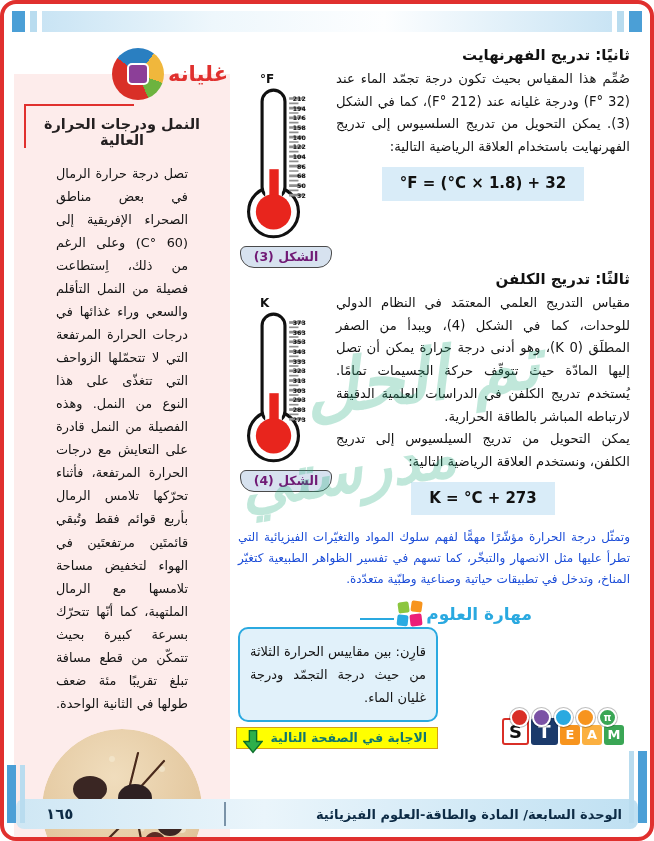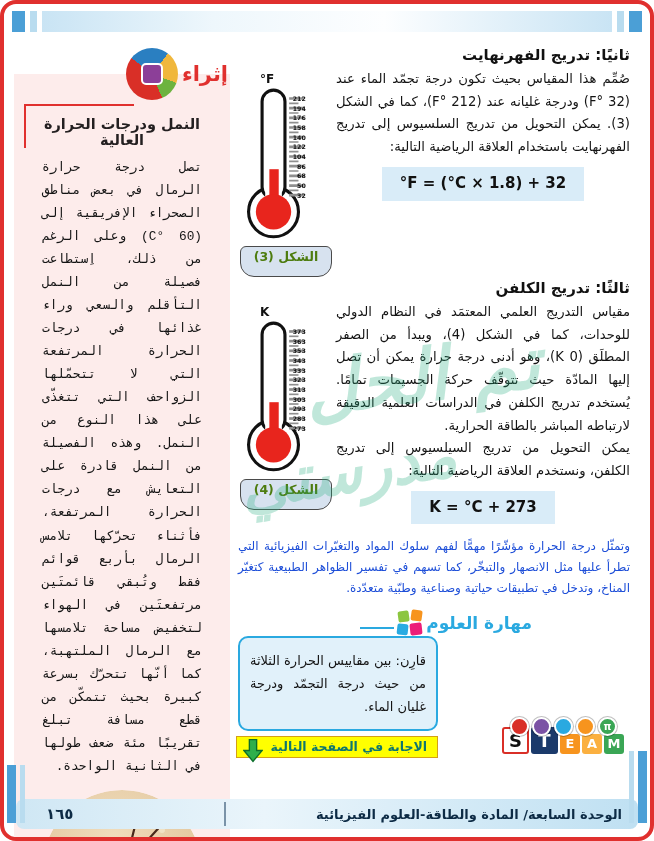--- a/index.html
+++ b/index.html
@@ -25,38 +25,38 @@
   .sect-row  { display:flex; gap:2px; }
   .sect-text { flex:1; font-size:13.2px; line-height:1.72; text-align:justify; color:#141414; }
   .formula   { direction:ltr; background:#d9ecf8; width:max-content; margin:8px auto 10px;
                padding:4px 18px; font-size:15px; font-weight:bold; color:#111; }
 
   
   .thermo-col { width:96px; flex:none; display:flex; flex-direction:column; align-items:center; padding-top:4px; }
   .thermo-unit{ width:92px; padding-left:20px; font-weight:bold; font-size:12px; color:#111; direction:ltr; }
   .thermo-svg { width:92px; height:156px; }
   .fig-tab { background:#d7e2ef; border:1.6px solid #4a4a4a; border-radius:6px 6px 14px 14px;
-             padding:2px 13px 12px; font-weight:bold; font-size:12.5px; color:#4d7c0f; margin-top:4px; white-space:nowrap; }
+             padding:2px 13px 3px; font-weight:bold; font-size:12.5px; color:#701a75; margin-top:4px; white-space:nowrap; }
 
   
   .enrich-header { position:relative; z-index:3; display:flex; direction:rtl; align-items:center;
                    gap:4px; padding-right:2px; height:56px; }
   .enrich-title { color:#e0302e; font-weight:bold; font-size:21px; }
   .enrich-icon { width:52px; height:52px; border-radius:50%; position:relative; flex:none;
       background:conic-gradient(from 200deg,#d92f27 0 30%,#2a7fc1 30% 55%,#f0b73c 55% 75%,#6db33f 75% 88%,#d92f27 88% 100%); }
   .enrich-icon::after { content:''; position:absolute; inset:15px; background:#8c3f98;
       border-radius:5px; border:2px solid #fff; }
   .enrich-box { position:relative; background:#fdeceb; margin-top:-28px; padding:42px 28px 16px; min-height:640px; }
   .enrich-corner-tl { position:absolute; top:30px; left:10px; width:110px; height:44px; z-index:2;
       border-top:2.5px solid #e0302e; border-left:2.5px solid #e0302e; }
   .enrich-corner-br, .enrich-corner-br::after { position:absolute; border-bottom:2.5px solid #e0302e; border-right:2.5px solid #e0302e; }
   .enrich-corner-br { bottom:8px; right:5px; width:86px; height:48px; }
   .enrich-corner-br::after { content:''; bottom:5px; right:5px; width:70px; height:36px; }
   .enrich-heading { font-size:14.5px; font-weight:bold; color:#231f20; text-align:center; margin:0 0 8px; }
-  .enrich-body { font-size:12.8px; line-height:1.8; text-align:justify; color:#141414; margin:0;font-family:Liberation Mono, monospace; }
+  .enrich-body { font-size:12.8px; line-height:1.8; text-align:justify; color:#141414; margin:14px; }
   .ant-photo { width:160px; height:160px; border-radius:50%; overflow:hidden; margin:12px auto 0; }
 
   
   .summary-par { font-size:12px; line-height:1.72; text-align:justify; color:#1d4ed8; margin:2px 0 8px; }
 
   
   .bottom-row { display:flex; direction:rtl; justify-content:space-between; align-items:flex-end; margin-top:4px; }
 
   .steam { direction:ltr; padding:0 6px 4px 0; }
   .steam-circles { display:flex; gap:3px; margin:0 0 -9px 8px; position:relative; z-index:2; }
@@ -274,21 +274,21 @@
             <svg class="banner-arrow" width="20" height="25" viewBox="0 0 22 26" xmlns="http://www.w3.org/2000/svg">
               <path d="M7 1 h8 v12 h6 L11 25 1 13 h6 z" fill="#2eaf4b" stroke="#0b6e2a" stroke-width="1.5"></path>
             </svg>
           </div>
         </div>
       </div>
     </div>
 
     <aside class="sidebar-col">
       <div class="enrich-header">
-        <span class="enrich-title">إثراء</span>
+        <span class="enrich-title">غليانه</span>
         <span class="enrich-icon"></span>
       </div>
       <div class="enrich-box">
         <div class="enrich-corner-tl"></div>
         <div class="enrich-corner-br"></div>
         <h3 class="enrich-heading">النمل ودرجات الحرارة العالية</h3>
         <p class="enrich-body">تصل درجة حرارة الرمال في بعض مناطق الصحراء الإفريقية إلى (60 °C) وعلى الرغم من ذلك، اِستطاعت فصيلة من النمل التأقلم والسعي وراء غذائها في درجات الحرارة المرتفعة التي لا تتحمّلها الزواحف التي تتغذّى على هذا النوع من النمل. وهذه الفصيلة من النمل قادرة على التعايش مع درجات الحرارة المرتفعة، فأثناء تحرّكها تلامس الرمال بأربع قوائم فقط وتُبقي قائمتَين مرتفعتَين في الهواء لتخفيض مساحة تلامسها مع الرمال الملتهبة، كما أنّها تتحرّك بسرعة كبيرة بحيث تتمكّن من قطع مسافة تبلغ تقريبًا مئة ضعف طولها في الثانية الواحدة.</p>
         <div class="ant-photo">
           <svg viewBox="0 0 160 160" width="160" height="160" xmlns="http://www.w3.org/2000/svg">
             <defs>

